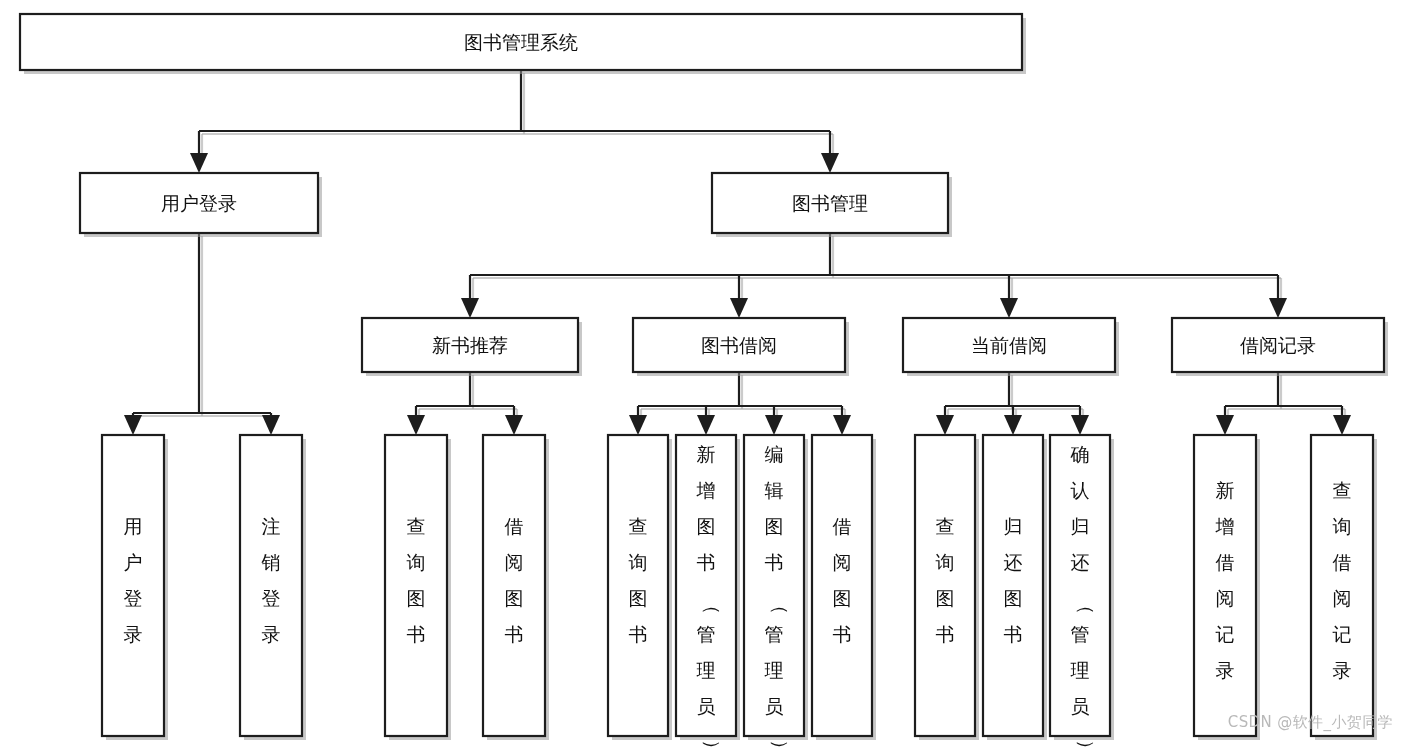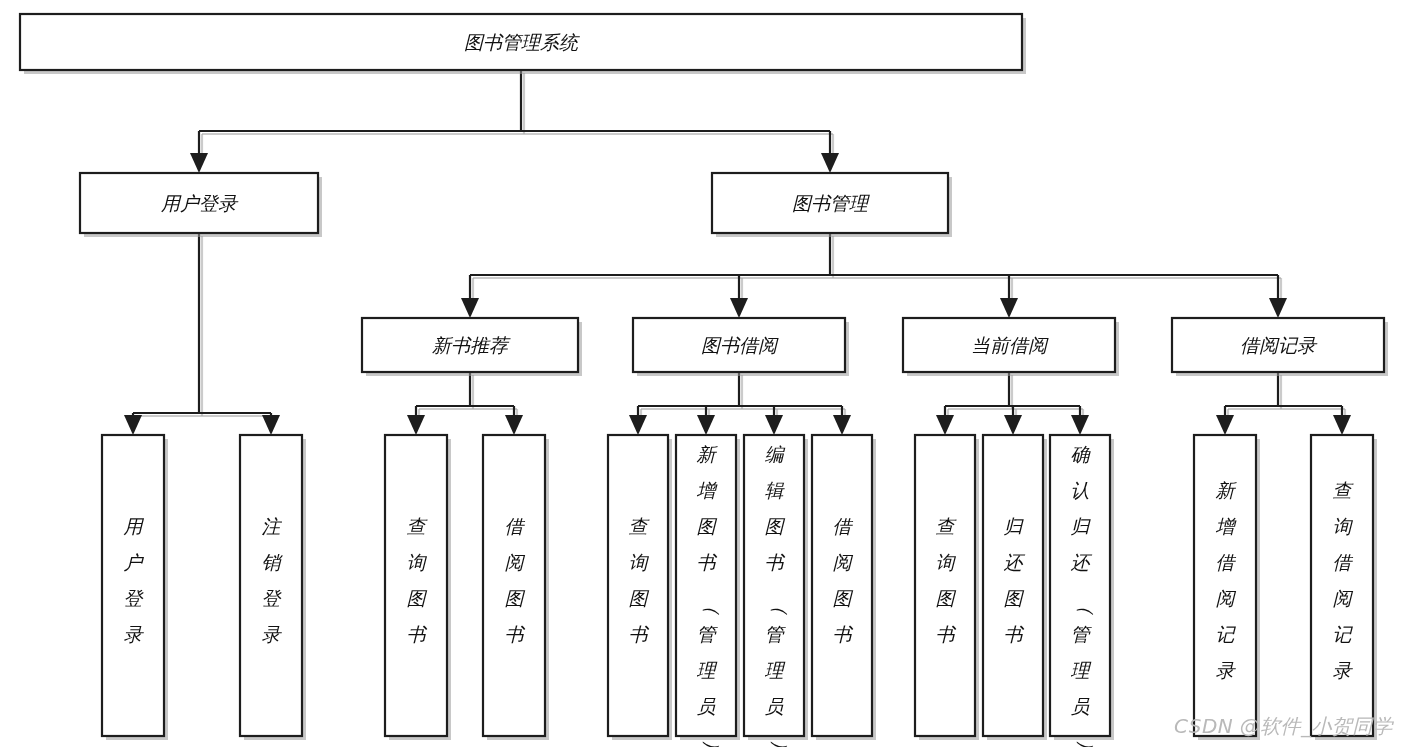--- a/index.html
+++ b/index.html
@@ -10,21 +10,20 @@
   }
   body {
     font-family: "DejaVu Sans", "Liberation Sans", sans-serif;
   }
   #diagram-root {
     position: relative;
     width: 1405px;
     height: 747px;
     background: #ffffff;
     overflow: hidden;
-    font-style: italic;
   }
   svg#flow-svg {
     position: absolute;
     top: 0;
     left: 0;
     width: 1405px;
     height: 747px;
   }
   .node-box {
     fill: #ffffff;
@@ -60,23 +59,23 @@
   }
   .node-label-v {
     font-family: "DejaVu Sans", "Liberation Sans", sans-serif;
     font-size: 19px;
     fill: #111111;
     text-anchor: middle;
   }
   .watermark {
     position: absolute;
     right: 12px;
-    bottom: 7px;
+    bottom: 15px;
     font-family: "DejaVu Sans", "Liberation Sans", sans-serif;
-    font-size: 20px;
+    font-size: 15px;
     color: #b9b9b9;
     letter-spacing: 0.4px;
     white-space: nowrap;
     pointer-events: none;
   }
 </style>
 </head>
 <body>
 
 <div id="diagram-root">

